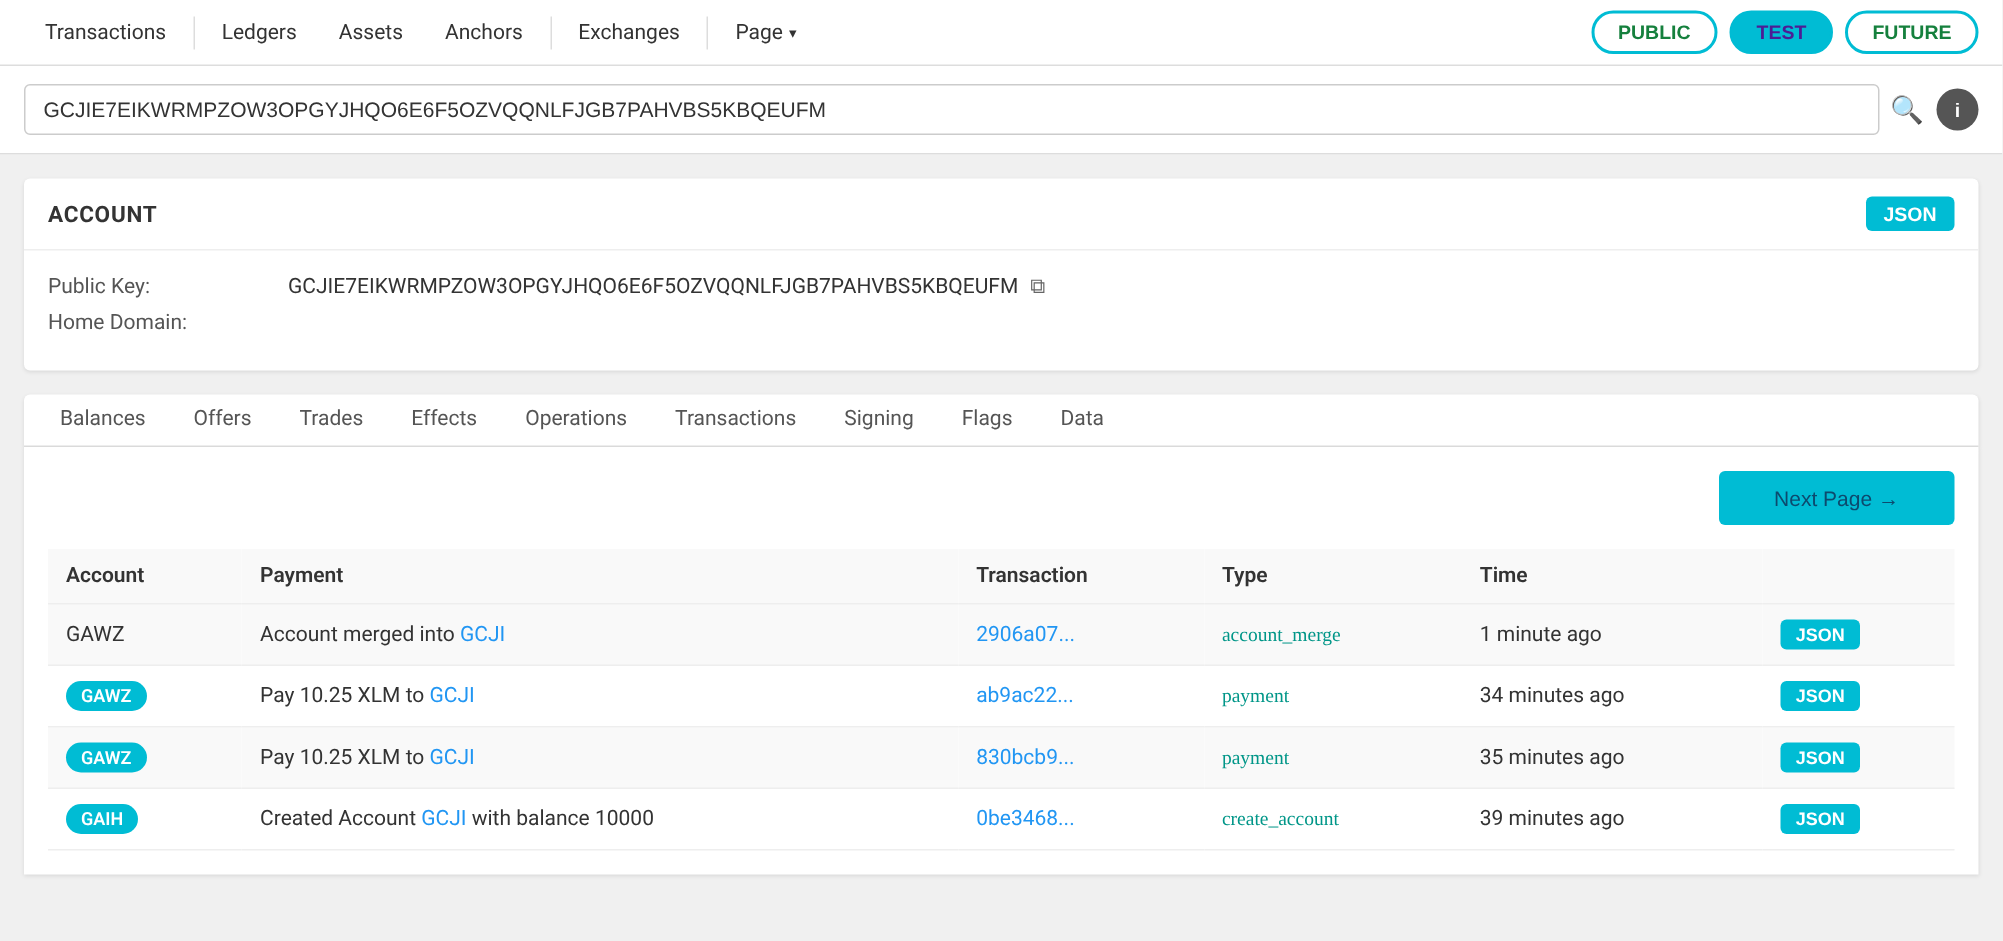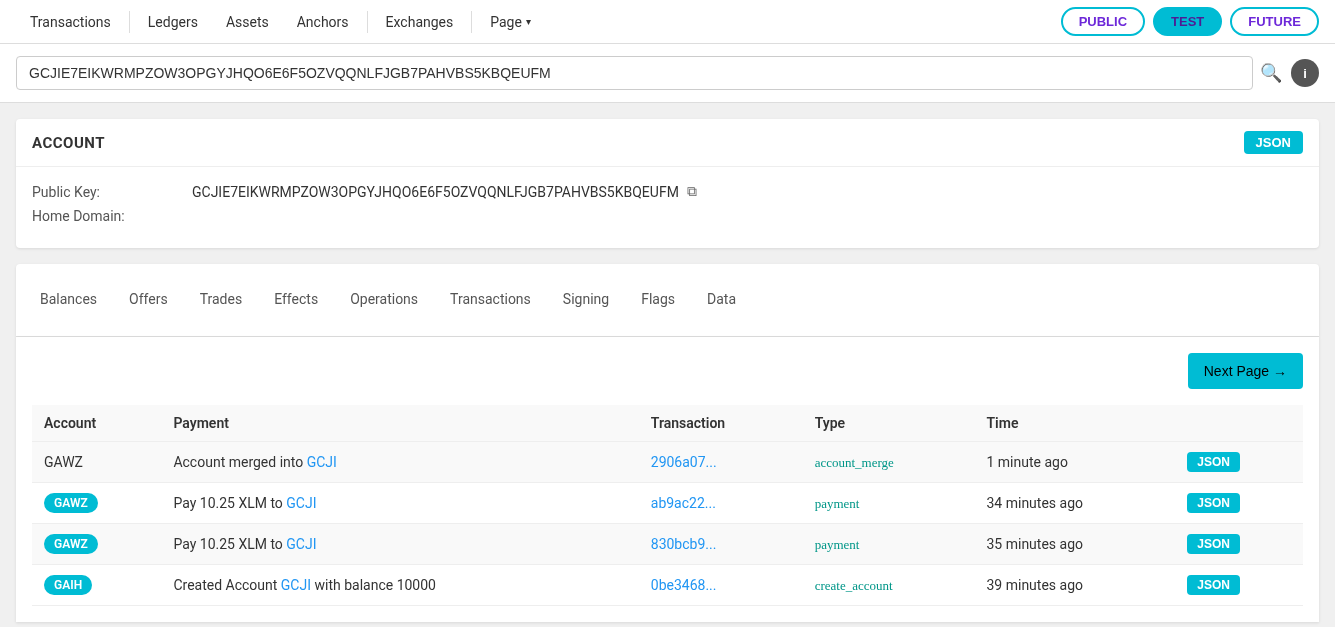--- a/index.html
+++ b/index.html
@@ -6,21 +6,21 @@
     body { font-family: -apple-system, BlinkMacSystemFont, 'Segoe UI', Roboto, sans-serif; font-size: 14px; background: #f0f0f0; color: #333; }
 
     
     .nav-bar { background: #fff; border-bottom: 1px solid #ddd; display: flex; align-items: center; padding: 0 16px; height: 44px; }
     .nav-links { display: flex; align-items: center; flex: 1; gap: 0; }
     .nav-link { padding: 0 14px; height: 44px; display: flex; align-items: center; color: #333; text-decoration: none; font-size: 14px; cursor: pointer; }
     .nav-separator { width: 1px; height: 22px; background: #ddd; margin: 0 4px; }
     .nav-more { display: flex; align-items: center; gap: 4px; }
     .nav-more-arrow { font-size: 10px; }
     .nav-buttons { display: flex; gap: 8px; align-items: center; }
-    .nav-btn { padding: 5px 16px; border-radius: 20px; border: 2px solid #00bcd4; background: transparent; color: #6d28d9; font-size: 13px; font-weight: 600; cursor: pointer; }
+    .nav-btn { padding: 5px 16px; border-radius: 20px; border: 2px solid #00bcd4; background: transparent; color: #15803d; font-size: 13px; font-weight: 600; cursor: pointer; }
     .nav-btn.active { background: #00bcd4; color: #4c1d95; }
 
     
     .search-bar { background: #fff; padding: 12px 16px; display: flex; align-items: center; gap: 8px; border-bottom: 1px solid #ddd; }
     .search-input { flex: 1; border: 1px solid #ccc; border-radius: 4px; padding: 8px 12px; font-size: 14px; color: #333; }
     .search-icon-btn { background: none; border: none; cursor: pointer; color: #555; font-size: 18px; }
     .info-icon-btn { width: 28px; height: 28px; border-radius: 50%; background: #555; color: #fff; border: none; cursor: pointer; font-size: 13px; font-weight: bold; display: flex; align-items: center; justify-content: center; }
 
     
     .account-card { background: #fff; margin: 16px; border-radius: 4px; box-shadow: 0 1px 3px rgba(0,0,0,0.1); }
@@ -29,27 +29,27 @@
     .json-btn { background: #00bcd4; color: #fff; border: none; border-radius: 4px; padding: 4px 12px; font-size: 13px; font-weight: 600; cursor: pointer; }
     .account-body { padding: 16px; }
     .account-row { display: flex; margin-bottom: 8px; align-items: flex-end; }
     .account-label { color: #555; width: 160px; font-size: 14px; }
     .account-value { color: #333; font-size: 14px; display: flex; align-items: center; gap: 8px; }
     .copy-icon { cursor: pointer; color: #666; font-size: 14px; }
 
     
     .tabs-container { background: #fff; margin: 0 16px; border-radius: 4px 4px 0 0; box-shadow: 0 1px 3px rgba(0,0,0,0.1); }
     .tabs { display: flex; border-bottom: 1px solid #ddd; padding: 0 8px; }
-    .tab { padding: 27px 16px; cursor: pointer; font-size: 14px; color: #555; border-bottom: 3px solid transparent; margin-bottom: -1px; white-space: nowrap; }
+    .tab { padding: 8px 16px; cursor: pointer; font-size: 14px; color: #555; border-bottom: 3px solid transparent; margin-bottom: -1px; white-space: nowrap; }
     .tab.active { color: #00bcd4; border-bottom-color: #00bcd4; font-weight: 500; }
 
     
     .content-area { background: #fff; margin: 0 16px 16px; padding: 16px; box-shadow: 0 1px 3px rgba(0,0,0,0.1); }
     .next-page-bar { display: flex; justify-content: flex-end; margin-bottom: 16px; }
-    .next-page-btn { background: #00bcd4; color: #000000; border: none; border-radius: 4px; padding: 10px 16px; font-size: 14px; font-weight: 500; cursor: pointer; display: flex; align-items: center; gap: 6px; }
+    .next-page-btn { background: #00bcd4; color: #0c4a6e; border: none; border-radius: 4px; padding: 10px 37px; font-size: 14px; font-weight: 500; cursor: pointer; display: flex; align-items: center; gap: 6px; }
 
     
     table { width: 100%; border-collapse: collapse; font-size: 14px; }
     thead tr { background: #f9f9f9; }
     th { text-align: left; padding: 10px 12px; font-weight: 600; color: #333; border-bottom: 1px solid #eee; }
     td { padding: 10px 12px; color: #333; border-bottom: 1px solid #eee; vertical-align: middle; }
     tbody tr:nth-child(odd) { background: #f9f9f9; }
     tbody tr:nth-child(even) { background: #fff; }
     .account-badge { background: #00bcd4; color: #fff; border-radius: 20px; padding: 3px 10px; font-size: 12px; font-weight: 600; display: inline-block; }
     .account-plain { color: #333; font-size: 14px; }

